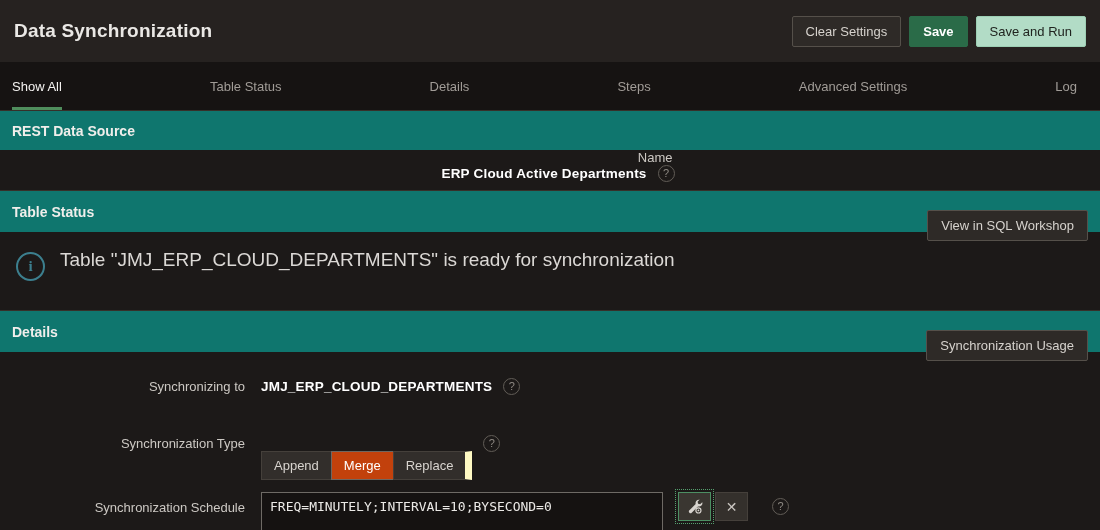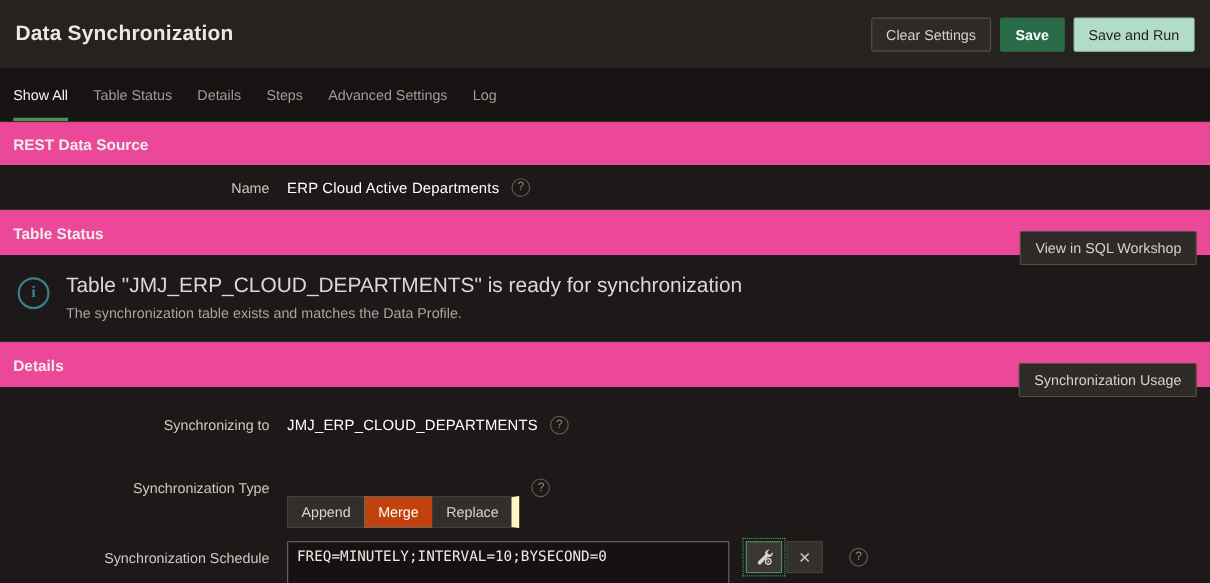--- a/index.html
+++ b/index.html
@@ -9,47 +9,47 @@
   
   .page-header { height:62px; background:#262220; display:flex; align-items:center; padding:0 14px; }
   .page-title { font-size:19px; font-weight:700; color:#eae8e5; letter-spacing:.2px; }
   .header-actions { margin-left:auto; display:flex; gap:8px; align-items:center; }
   .btn { background:#2e2a27; border:1px solid #55504a; color:#d6d2cd; font-size:13px;
          padding:7px 13px; border-radius:2px; font-family:inherit; cursor:pointer; white-space:nowrap; }
   .btn-save { background:#2a6b48; border-color:#2a6b48; color:#ffffff; font-weight:700; }
   .btn-run  { background:#b2dcc6; border-color:#9ccfb4; color:#20241f; font-weight:400; }
 
   
-  .tabbar { height:48px; background:#161312; display:flex; align-items:stretch; padding-left:12px; }
+  .tabbar { height:48px; background:#161312; display:flex; align-items:stretch; padding-left:12px;justify-content:space-between; }
   .tab { display:flex; align-items:center; margin-right:23px; font-size:13px; color:#a19c97;
          border-bottom:3px solid transparent; padding-top:3px; cursor:pointer; }
   .tab.active { color:#f4f2f0; border-bottom-color:#4f8d5c; }
 
   
-  .section-header { background:#ec4899; display:flex; align-items:center; padding:0 12px;
+  .section-header { background:#0f766e; display:flex; align-items:center; padding:0 12px;
                     border-top:1px solid #363029; }
   .section-header.h40 { height:40px; }
   .section-header.h42 { height:42px; }
   .sec-title { font-size:14px; font-weight:700; color:#f0eeeb; }
   .sec-title.light { font-weight:600; }
   .sec-action { margin-left:auto;margin-top:28px; }
 
   .section-body { background:#1c1918; }
 
   
   .form-row { display:flex; align-items:center; }
   .field-label { width:245px; text-align:right; font-size:13px; color:#ccc8c3; flex-shrink:0; }
   .field-control { margin-left:16px; display:flex; align-items:center; gap:11px; }
-  .bold-value { font-size:13.5px; font-weight:400; color:#ffffff; letter-spacing:.2px; }
+  .bold-value { font-size:13.5px; font-weight:700; color:#ffffff; letter-spacing:.2px; }
 
   .help-icon { width:17px; height:17px; border:1px solid #625d57; border-radius:50%;
                color:#8f8a84; font-size:11px; line-height:1; display:flex; align-items:center;
                justify-content:center; flex-shrink:0; cursor:pointer; }
 
-  .name-row { height:40px; }
+  .name-row { height:40px;flex-direction:column; }
 
   
   .info-block { height:78px; display:flex; padding:13px 14px 0 16px; }
   .info-icon { width:29px; height:29px; border:2px solid #3c7f8e; border-radius:50%; color:#3c7f8e;
                font-weight:700; font-size:15px; display:flex; align-items:center; justify-content:center;
                flex-shrink:0; margin-top:7px; font-family:"Liberation Serif", serif; }
   .info-text { margin-left:15px; padding-top:4px; }
   .info-title { font-size:19px; font-weight:400; color:#dbd8d5; }
   .info-sub { font-size:13px; color:#a8a49f; margin-top:6px; }
 
@@ -115,21 +115,20 @@
 <div class="section-header h42">
   <div class="sec-title">Table Status</div>
   <div class="sec-action">
     <button class="btn">View in SQL Workshop</button>
   </div>
 </div>
 <div class="section-body info-block">
   <div class="info-icon">i</div>
   <div class="info-text">
     <div class="info-title">Table "JMJ_ERP_CLOUD_DEPARTMENTS" is ready for synchronization</div>
-    <div class="info-sub">The synchronization table exists and matches the Data Profile.</div>
   </div>
 </div>
 
 <div class="section-header h42">
   <div class="sec-title">Details</div>
   <div class="sec-action">
     <button class="btn">Synchronization Usage</button>
   </div>
 </div>
 

